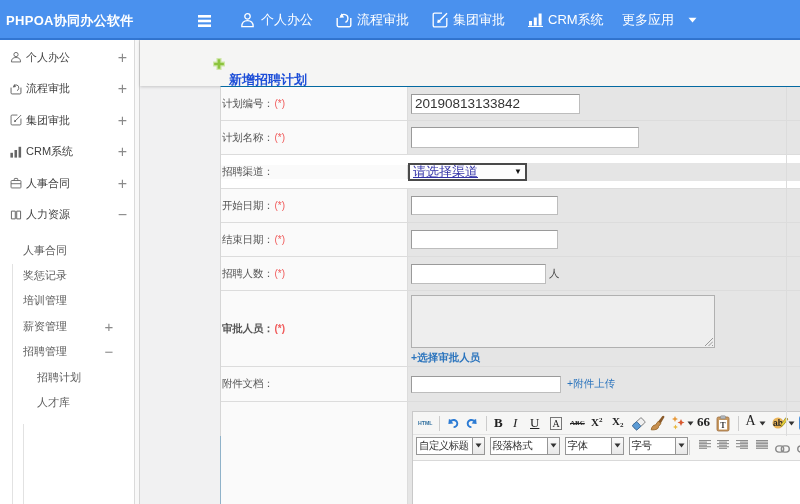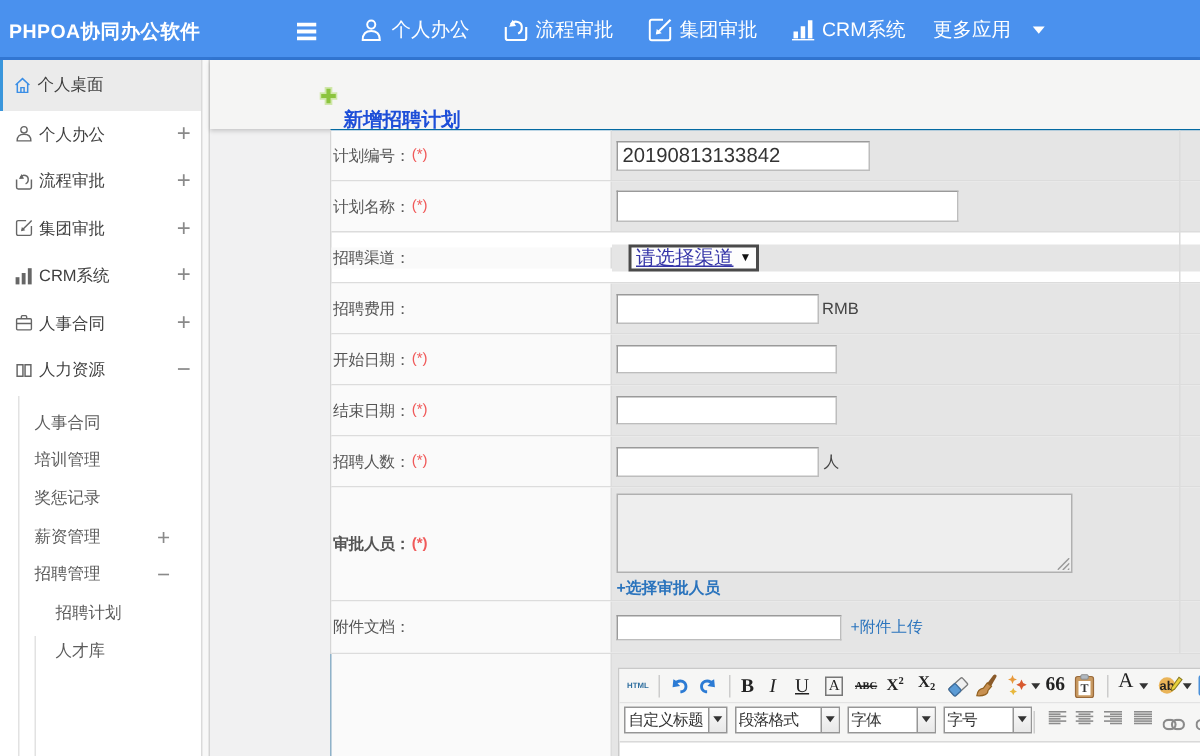--- a/index.html
+++ b/index.html
@@ -101,30 +101,20 @@
     </svg>
 </div>
 
 <div id="sidebar">
   <div class="edge3"></div>
     <div class="edge1"></div>
     <div class="edge2"></div>
   <div class="tline1"></div>
   <div class="tline2"></div>
   <div style="height:1.5px;"></div>
-  <div class="mitem" id="m-active">
-    <svg class="mi" viewBox="0 0 17 17">
-        <g fill="none" stroke="#3a8ee6" stroke-width="1.4">
-          <path d="M2 8 L8.5 2 L15 8"></path>
-          <path d="M3.6 7 L3.6 15 L13.4 15 L13.4 7"></path>
-          <path d="M7 15 L7 10.5 L10 10.5 L10 15"></path>
-        </g>
-      </svg>
-    <span>个人桌面</span>
-  </div>
   <div class="mitem">
     <svg class="mi" viewBox="0 0 17 17">
         <g fill="none" stroke="#666" stroke-width="1.3">
           <circle cx="8.5" cy="5" r="3"></circle>
           <path d="M2 15.5 C2 11 4.5 9.2 8.5 9.2 C12.5 9.2 15 11 15 15.5 Z"></path>
         </g>
       </svg>
     <span>个人办公</span>
       <span class="pm">+</span>
   </div>
@@ -177,22 +167,22 @@
         <g fill="none" stroke="#666" stroke-width="1.4">
           <path d="M2 3 L7.5 3 L7.5 14 L2 14 Z"></path>
           <path d="M9.5 3 L15 3 L15 14 L9.5 14 Z"></path>
         </g>
       </svg>
     <span>人力资源</span>
       <span class="pm">−</span>
   </div>
   <div class="sub">
     <div class="sitem">人事合同</div>
+    <div class="sitem">奖惩记录</div>
     <div class="sitem">培训管理</div>
-    <div class="sitem">奖惩记录</div>
     <div class="sitem">薪资管理<span class="pm">+</span></div>
     <div class="sitem">招聘管理<span class="pm">−</span></div>
     <div class="sub2">
       <div class="sitem">招聘计划</div>
       <div class="sitem">人才库</div>
     </div>
   </div>
 </div>
 
 <div id="content">
@@ -213,31 +203,24 @@
     </div>
     <div class="frow" style="height:34px;">
       <div class="flabel">计划名称：<span class="req">(*)</span></div>
       <div class="fval">
           <input class="inp" style="width: 228px; height: 21px;">
         </div>
     </div>
     <div class="frow" style="height:34px;align-items:center;">
       <div class="flabel">招聘渠道：</div>
       <div class="fval">
-          <div style="margin-left:11px;border:2px solid #4a4a4a;background:#fdfdfd;height:18px;display:flex;align-items:center;padding:0 3px;">
+          <div style="margin-left:0;border:2px solid #4a4a4a;background:#fdfdfd;height:18px;display:flex;align-items:center;padding:0 3px;gap:32px;">
             <span style="color:#3434a8;font-size:13px;text-decoration:underline;">请选择渠道</span>
             <span style="color:#111;font-size:8px;margin-left:4px;">▼</span>
           </div>
-        </div>
-    </div>
-    <div class="frow" style="height:34px;">
-      <div class="flabel">招聘费用：</div>
-      <div class="fval">
-          <input class="inp" style="width: 135px;">
-          <span style="font-size:11px;color:#444;margin-left:2px;">RMB</span>
         </div>
     </div>
     <div class="frow" style="height:34px;">
       <div class="flabel">开始日期：<span class="req">(*)</span></div>
       <div class="fval">
           <input class="inp" style="width: 147px; height: 19px;">
         </div>
     </div>
     <div class="frow" style="height:34px;">
       <div class="flabel">结束日期：<span class="req">(*)</span></div>

